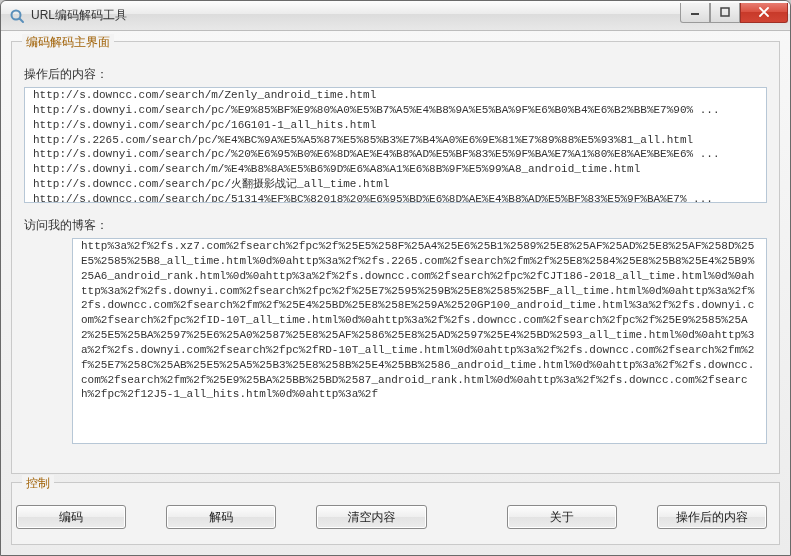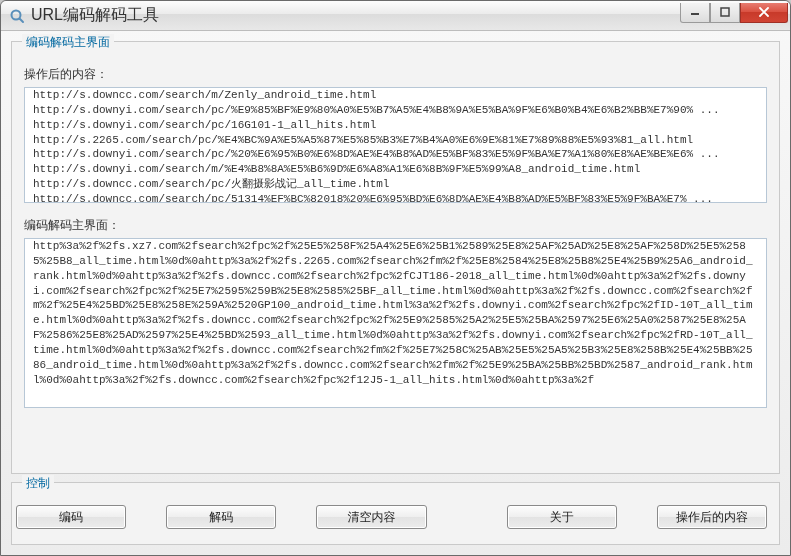--- a/index.html
+++ b/index.html
@@ -28,21 +28,21 @@
   display: flex;
   align-items: center;
   padding: 0 2px 0 8px;
   border-radius: 6px 6px 0 0;
 }
 .app-icon {
   width: 16px; height: 16px;
   margin-right: 6px;
   display: inline-flex; align-items: center; justify-content: center;
 }
-.title-text { color: #333; font-size: 16px; flex: 0 0 auto; }
+.title-text { color: #333; font-size: 12px; flex: 0 0 auto; }
 .title-spacer { flex: 1; }
 .win-controls { display: flex; height: 20px; margin-top: -6px; }
 .win-btn {
   width: 30px; height: 20px;
   border: 1px solid #9a9a9a;
   border-top: none;
   background: linear-gradient(to bottom, #f4f4f4, #dcdcdc);
   display: flex; align-items: center; justify-content: center;
   font-size: 11px; color: #444;
 }
@@ -67,41 +67,41 @@
   border: 1px solid #c9c9c9;
   background: #f3f3f3;
   position: relative;
   padding: 18px 12px 12px 12px;
 }
 .groupbox .legend {
   position: absolute;
   top: -8px; left: 10px;
   background: #f3f3f3;
   padding: 0 4px;
-  color: #0369a1;
+  color: #a16207;
   font-size: 12px;
 }
 .main-group { flex: 1; display: flex; flex-direction: column; }
 
 .section-label { color: #333; margin: 6px 0 4px 0; font-size: 12px; }
 
 .textarea-wrap {
   border: 1px solid #b7c7d6;
   background: #fff;
   padding: 0 8px;
   font-family: Consolas, "Courier New", monospace;
   font-size: 11px;
   line-height: 1.35;
   color: #333;
   overflow-wrap: break-word;
   word-break: break-all;
   white-space: pre-wrap;
 }
 .ta-before { height: 116px; overflow: hidden; }
-.ta-after { height: 170px; overflow: hidden; }
+.ta-after { height: 206px; overflow: hidden; margin-left: 48px; }
 
 .control-group { height: 63px; padding: 22px 12px 12px 4px; }
 .btn-row { display: flex; gap: 40px; align-items: center; }
 .btn-row .spacer { flex: 1; }
 .btn {
   width: 120px; height: 24px;
   border: 1px solid #8a8a8a;
   background: linear-gradient(to bottom, #fdfdfd 0%, #efefef 49%, #e3e3e3 50%, #ececec 100%);
   border-radius: 3px;
   font-size: 12px;
@@ -151,21 +151,21 @@
       <div class="textarea-wrap ta-before">http://s.downcc.com/search/m/Zenly_android_time.html
 http://s.downyi.com/search/pc/%E9%85%BF%E9%80%A0%E5%B7%A5%E4%B8%9A%E5%BA%9F%E6%B0%B4%E6%B2%BB%E7%90% ...
 http://s.downyi.com/search/pc/16G101-1_all_hits.html
 http://s.2265.com/search/pc/%E4%BC%9A%E5%A5%87%E5%85%B3%E7%B4%A0%E6%9E%81%E7%89%88%E5%93%81_all.html
 http://s.downyi.com/search/pc/%20%E6%95%B0%E6%8D%AE%E4%B8%AD%E5%BF%83%E5%9F%BA%E7%A1%80%E8%AE%BE%E6% ...
 http://s.downyi.com/search/m/%E4%B8%8A%E5%B6%9D%E6%A8%A1%E6%8B%9F%E5%99%A8_android_time.html
 http://s.downcc.com/search/pc/火翻摄影战记_all_time.html
 http://s.downcc.com/search/pc/51314%EF%BC%82018%20%E6%95%BD%E6%8D%AE%E4%B8%AD%E5%BF%83%E5%9F%BA%E7% ...
 http://s.downcc.com/search/m/%E8%BE%B9%E5%A2%83%E5%88%9B%E5%9B%A2_android_time.html</div>
 
-      <div class="section-label" style="margin-top:14px">编码解码主界面：</div>
+      <div class="section-label" style="margin-top:14px">访问我的博客：</div>
       <div class="textarea-wrap ta-after">http%3a%2f%2fs.xz7.com%2fsearch%2fpc%2f%25E5%258F%25A4%25E6%25B1%2589%25E8%25AF%25AD%25E8%25AF%258D%25E5%2585%25B8_all_time.html%0d%0ahttp%3a%2f%2fs.2265.com%2fsearch%2fm%2f%25E8%2584%25E8%25B8%25E4%25B9%25A6_android_rank.html%0d%0ahttp%3a%2f%2fs.downcc.com%2fsearch%2fpc%2fCJT186-2018_all_time.html%0d%0ahttp%3a%2f%2fs.downyi.com%2fsearch%2fpc%2f%25E7%2595%259B%25E8%2585%25BF_all_time.html%0d%0ahttp%3a%2f%2fs.downcc.com%2fsearch%2fm%2f%25E4%25BD%25E8%258E%259A%2520GP100_android_time.html%3a%2f%2fs.downyi.com%2fsearch%2fpc%2fID-10T_all_time.html%0d%0ahttp%3a%2f%2fs.downcc.com%2fsearch%2fpc%2f%25E9%2585%25A2%25E5%25BA%2597%25E6%25A0%2587%25E8%25AF%2586%25E8%25AD%2597%25E4%25BD%2593_all_time.html%0d%0ahttp%3a%2f%2fs.downyi.com%2fsearch%2fpc%2fRD-10T_all_time.html%0d%0ahttp%3a%2f%2fs.downcc.com%2fsearch%2fm%2f%25E7%258C%25AB%25E5%25A5%25B3%25E8%258B%25E4%25BB%2586_android_time.html%0d%0ahttp%3a%2f%2fs.downcc.com%2fsearch%2fm%2f%25E9%25BA%25BB%25BD%2587_android_rank.html%0d%0ahttp%3a%2f%2fs.downcc.com%2fsearch%2fpc%2f12J5-1_all_hits.html%0d%0ahttp%3a%2f</div>
     </div>
 
     <div class="groupbox control-group">
       <div class="legend">控制</div>
       <div class="btn-row">
         <div class="btn">编码</div>
         <div class="btn">解码</div>
         <div class="btn">清空内容</div>
         <div class="spacer"></div>

